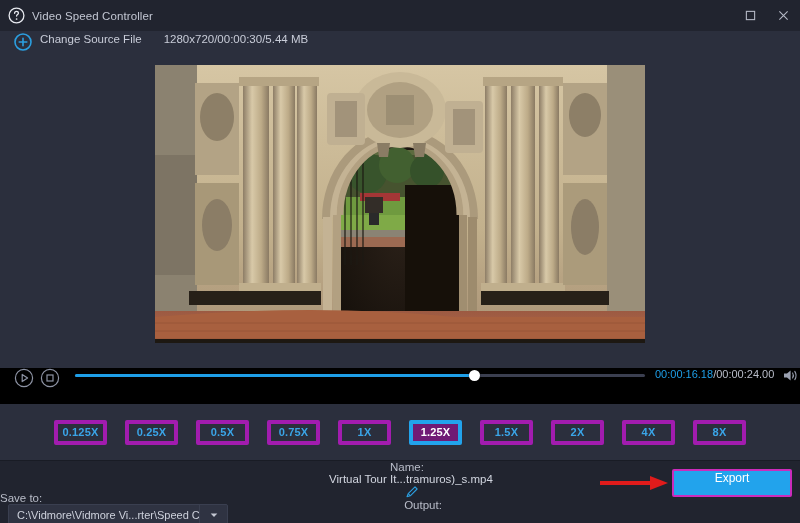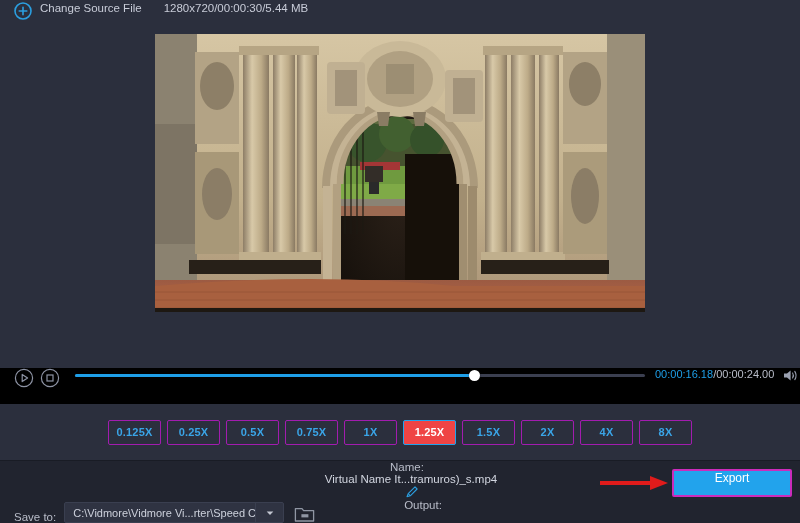--- a/index.html
+++ b/index.html
@@ -180,36 +180,36 @@
     flex: 0 0 auto;
     display: flex;
     align-items: center;
     justify-content: center;
     gap: 0;
     background: #2b2f3d;
   }
   .speed-btn {
     width: 53px;
     height: 25px;
-    margin: 0 3px;
-    border: 1px solid #a21caf;
+    margin: 0 9px;
+    border: 4px solid #a21caf;
     border-radius: 2px;
     background: transparent;
     color: #3aa5e8;
     font-size: 11px;
     font-weight: bold;
     display: flex;
     align-items: center;
     justify-content: center;
     letter-spacing: 0.2px;
     box-sizing: border-box;
     cursor: pointer;
   }
   .speed-btn.active {
-    background: #ef4444;
+    background: #701a75;
     border-color: #22a3ec;
     color: #ffffff;
   }
 
   
   .bottom {
     flex: 0 0 auto;
     background: #21242f;
     border-top: 1px solid #191c25;
     position: relative;
@@ -217,23 +217,23 @@
   }
   .row1 {
     display: flex;
     align-items: center;
     height: 31px;
     padding-left: 14px;
     flex-direction: column;
   }
   .row2 {
     display: flex;
-    align-items: flex-end;
+    align-items: flex-start;
     height: 31px;
-    padding-left: 14px;
+    flex-direction: column;
   }
   .lbl {
     font-size: 11.5px;
     color: #b9bdc9;
     flex: 0 0 auto;
   }
   .name-val {
     margin-left: 8px;
     font-size: 11.5px;
     color: #d2d6e0;
@@ -333,20 +333,47 @@
     top: 12px;
     width: 72px;
     height: 20px;
   }
 </style>
 </head>
 <body>
 
 <div class="app">
 
+  <div class="titlebar">
+    <span class="logo-icon">
+      <svg viewBox="0 0 17 17" width="17" height="17">
+        <circle cx="8.5" cy="8.5" r="7.4" fill="none" stroke="#e8eaf0" stroke-width="1.3"></circle>
+        <path d="M6.6 6.3c0-1.1 0.9-1.9 1.9-1.9s1.9 0.8 1.9 1.8c0 1.3-1.8 1.5-1.8 2.9" fill="none" stroke="#e8eaf0" stroke-width="1.3" stroke-linecap="round"></path>
+        <circle cx="8.6" cy="12" r="0.85" fill="#e8eaf0"></circle>
+      </svg>
+    </span>
+    <span class="title-text">Video Speed Controller</span>
+
+    <div class="winbtns">
+      <div class="winbtn">
+        <span>
+          <svg viewBox="0 0 12 12" width="11" height="11">
+            <rect x="1.5" y="1.5" width="9" height="9" fill="none" stroke="#b4b8c5" stroke-width="1.2"></rect>
+          </svg>
+        </span>
+      </div>
+      <div class="winbtn">
+        <span>
+          <svg viewBox="0 0 12 12" width="11" height="11">
+            <path d="M1.5 1.5 L10.5 10.5 M10.5 1.5 L1.5 10.5" stroke="#b4b8c5" stroke-width="1.2" fill="none"></path>
+          </svg>
+        </span>
+      </div>
+    </div>
+  </div>
 
   <div class="sourcebar">
     <span class="plus-icon">
       <svg viewBox="0 0 18 18" width="18" height="18">
         <circle cx="9" cy="9" r="8" fill="none" stroke="#2b9fe0" stroke-width="1.6"></circle>
         <path d="M9 5.2 V12.8 M5.2 9 H12.8" stroke="#2b9fe0" stroke-width="1.6" stroke-linecap="round"></path>
       </svg>
     </span>
     <span class="change-src-label">Change Source File</span>
     <span class="src-meta">1280x720/00:00:30/5.44 MB</span>
@@ -514,21 +541,21 @@
     <div class="speed-btn">1.5X</div>
     <div class="speed-btn">2X</div>
     <div class="speed-btn">4X</div>
     <div class="speed-btn">8X</div>
   </div>
 
   <div class="bottom">
 
     <div class="row1">
       <span class="lbl">Name:</span>
-      <span class="name-val">Virtual Name It...tramuros)_s.mp4</span>
+      <span class="name-val">Virtual Tour It...tramuros)_s.mp4</span>
       <span class="pencil-icon">
         <svg viewBox="0 0 14 14" width="14" height="14">
           <path d="M2 11.6 L3.2 8.6 L10 1.9 L12.1 4 L5.3 10.8 Z" fill="none" stroke="#2b9fe0" stroke-width="1.1" stroke-linejoin="round"></path>
           <path d="M3.2 8.6 L5.3 10.8" stroke="#2b9fe0" stroke-width="1.1"></path>
         </svg>
       </span>
 
       <span class="lbl out-lbl">Output:</span>
     </div>
 

